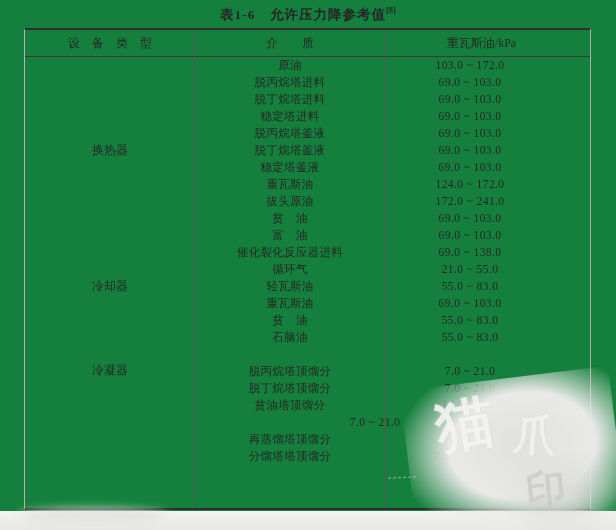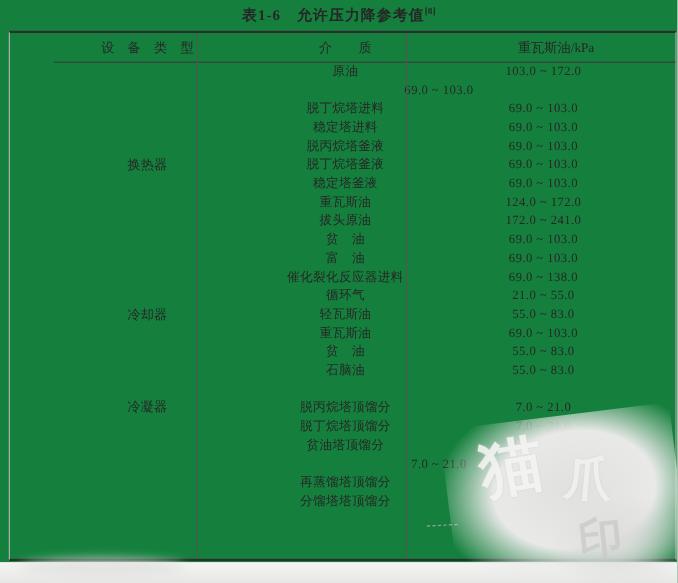--- a/index.html
+++ b/index.html
@@ -12,25 +12,24 @@
 
   
   .doc-title {
     position:absolute; top:5px; left:0; width:100%;
     text-align:center; font-size:13.5px; font-weight:bold; letter-spacing:1px;
   }
   .doc-title sup { font-size:8.5px; font-weight:bold; letter-spacing:0; }
 
   
   .tbl {
-    position:absolute; left:8px; top:28px; width:565px; height:478px;
+    position:absolute; left:24px; top:28px; width:565px; height:478px;
     border-top:2.5px solid #2e2e2e; border-bottom:2.5px solid #2e2e2e;
     border-left:1px solid #b5b5b5; border-right:1px solid #adadad;
     box-sizing:content-box;
-    padding-left:40px;
   }
   .vline { position:absolute; top:0; bottom:0; width:1.2px; background:#555; z-index:2; }
   .vline.v1 { left:170px; }
   .vline.v2 { left:360px; }
 
   .thead {
     display:flex; height:26px; align-items:center;
     border-bottom:1.5px solid #3a3a3a; font-size:12px;
   }
   .th { text-align:center; }
@@ -108,20 +107,21 @@
         <div class="section sec-0">
           <div class="equip-cell">
             <div class="equip-label">换热器</div>
           </div>
           <div class="rows">
             <div class="row">
               <div class="cell-med">原油</div>
               <div class="cell-val">103.0 ~ 172.0</div>
             </div>
             <div class="row">
+              <div class="cell-med">脱丙烷塔进料</div>
               <div class="cell-val">69.0 ~ 103.0</div>
             </div>
             <div class="row">
               <div class="cell-med">脱丁烷塔进料</div>
               <div class="cell-val">69.0 ~ 103.0</div>
             </div>
             <div class="row">
               <div class="cell-med">稳定塔进料</div>
               <div class="cell-val">69.0 ~ 103.0</div>
             </div>

